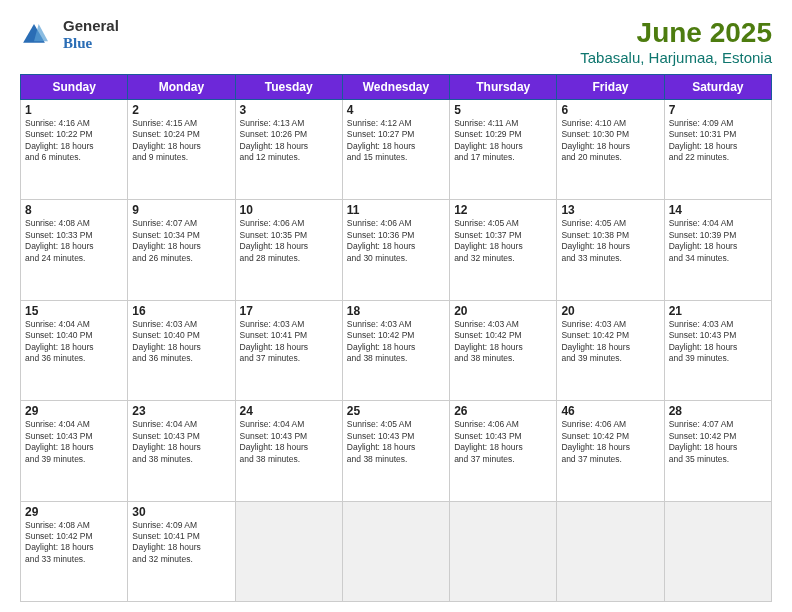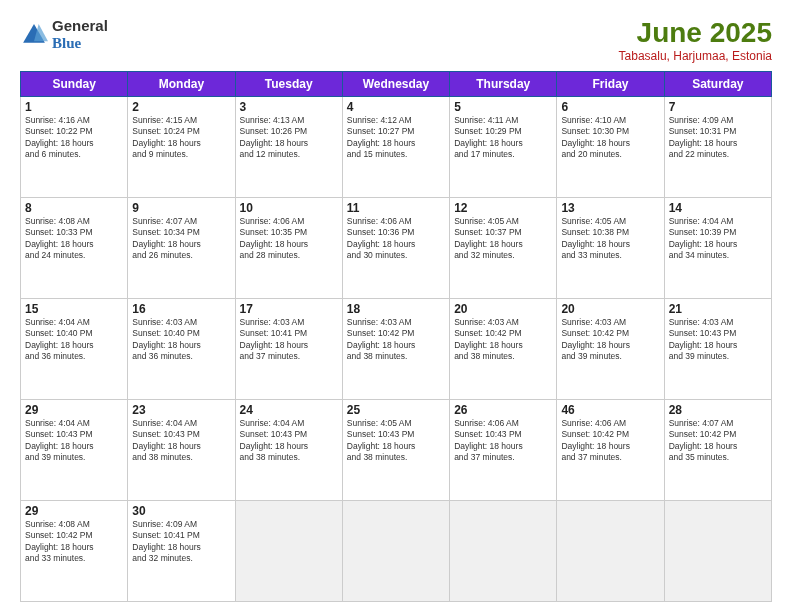--- a/index.html
+++ b/index.html
@@ -19,21 +19,21 @@
     }
     .header-row {
       display: flex;
       justify-content: space-between;
       align-items: flex-start;
       margin-bottom: 8px;
     }
     .logo {
       display: flex;
       align-items: center;
-      gap: 4px;
+      gap: 15px;
     }
     .logo-text {
       display: flex;
       flex-direction: column;
       line-height: 1.1;
     }
     .logo-general {
       font-size: 15px;
       font-weight: bold;
       color: #333;
@@ -51,22 +51,22 @@
     .title-block {
       text-align: right;
     }
     .month-title {
       font-size: 28px;
       font-weight: bold;
       color: #4d7c0f;
       line-height: 1.1;
     }
     .subtitle {
-      font-size: 12px;
-      color: #b91c1c;
+      font-size: 15px;
+      color: #0f766e;
     }
     .calendar {
       flex: 1;
       border: 1px solid #ccc;
       border-collapse: collapse;
       width: 100%;
       table-layout: fixed;
     }
     .calendar th {
       background: #6d28d9;

